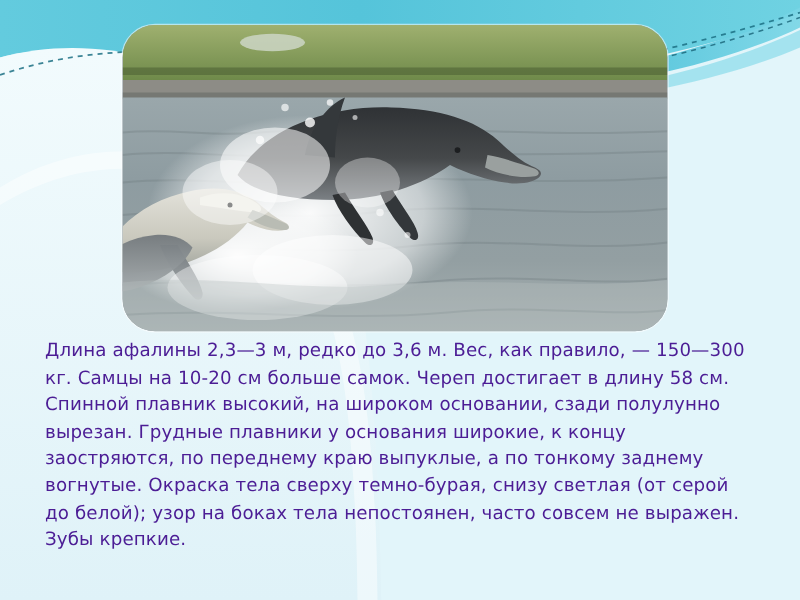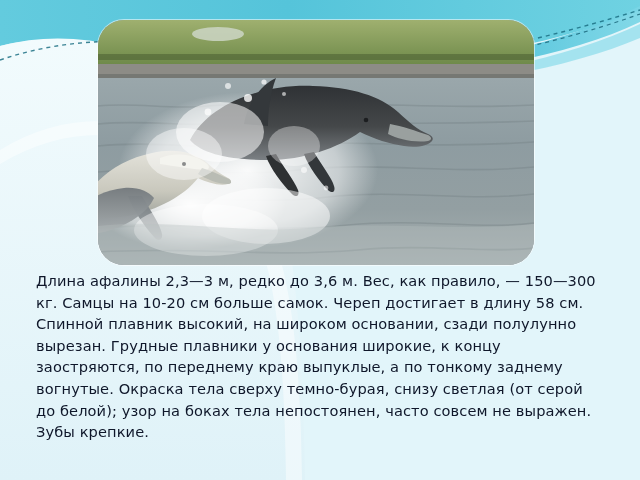--- a/index.html
+++ b/index.html
@@ -58,21 +58,21 @@
   }
 
   
   .body-text {
     position: absolute;
     left: 36px;
     top: 270px;
     width: 570px;
     text-align: justify;
     text-justify: inter-word;
-    color: #0f172a;
+    color: #4c1d95;
     font-size: 14.6px;
     line-height: 21.6px;
     letter-spacing: 0.1px;
     font-family: "DejaVu Sans", "Liberation Sans", sans-serif;
   }
   .body-text p {
     margin: 0;
   }
   .body-text p:last-child {
     text-align: left;

